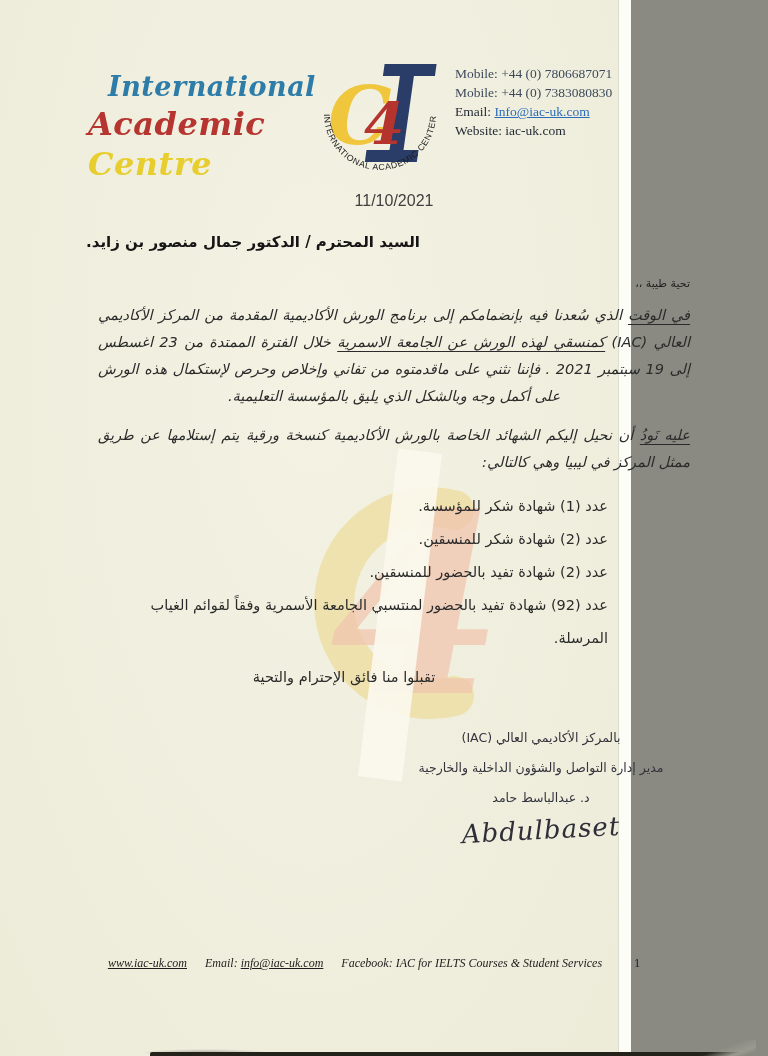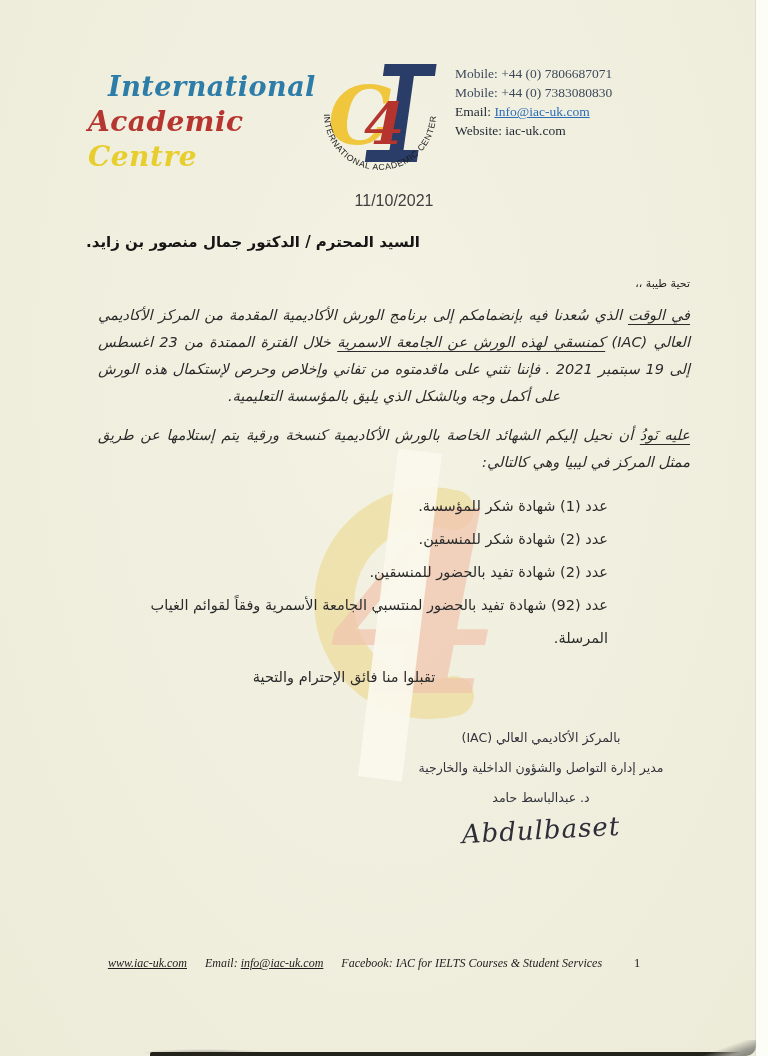--- a/index.html
+++ b/index.html
@@ -1,27 +1,27 @@
 <!DOCTYPE html>
 <html lang="en"><head>
 <meta charset="utf-8">
 <style>
   html,body{margin:0;padding:0;}
   body{width:768px;height:1056px;overflow:hidden;background:#8a8a82;}
   .page{
-    position:relative;width:768px;height:1056px;
+    position:relative;width:631px;height:1056px;
     background:#f1f0e0;
     background-image:radial-gradient(ellipse at 50% 35%, #f3f2e3 0%, #efeedd 70%, #ecebd8 100%);
     font-family:"DejaVu Sans", sans-serif;
     color:#2e2e2e;
   }
   
   .brand{position:absolute;left:88px;top:70px;width:220px;font-family:"DejaVu Serif", serif;font-style:italic;font-weight:bold;line-height:1.25;}
   .brand .l1{font-size:27px;letter-spacing:.5px;padding-left:20px;}
-  .brand .l2{font-size:28px;letter-spacing:.5px;}
+  .brand .l2{font-size:32px;letter-spacing:.5px;}
   .emblem{position:absolute;left:308px;top:54px;}
   .contact{position:absolute;left:455px;top:64px;font-family:"Liberation Serif", serif;font-size:13.5px;line-height:19px;color:#3e4a5c;}
   .contact a{color:#2b6cb8;text-decoration:underline;cursor:pointer;}
   
   .col{position:absolute;left:98px;top:192px;width:592px;direction:rtl;}
   .date{direction:ltr;text-align:center;font-family:"Liberation Sans", sans-serif;font-size:16px;color:#3f3f3f;margin:0 0 16px 0;}
   .addr{font-weight:bold;font-size:15px;line-height:33px;color:#151515;white-space:nowrap;text-align:right;margin-left:auto;margin-right:270px;}
   .greet{font-size:11px;margin-top:18px;color:#222;}
   .para{font-size:14.5px;line-height:27px;text-align:justify;text-align-last:center;margin:12px 0 0 0;color:#2b2b2b;font-style:italic;}
   .para.p2{text-align-last:right;}

